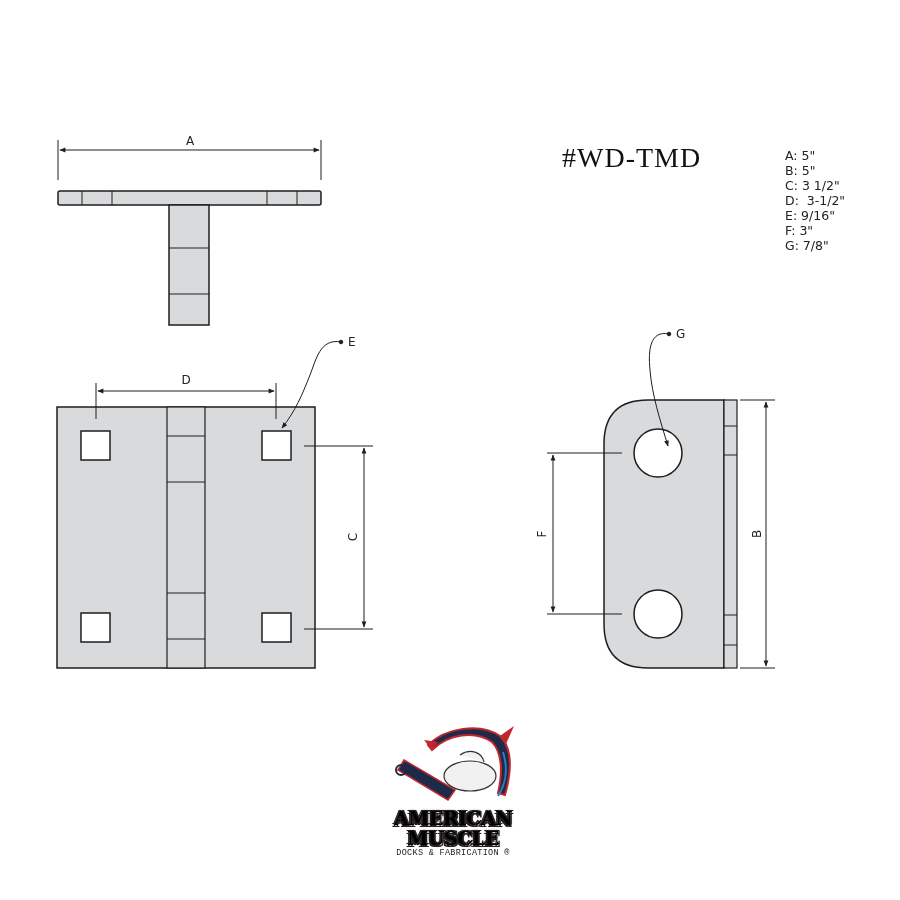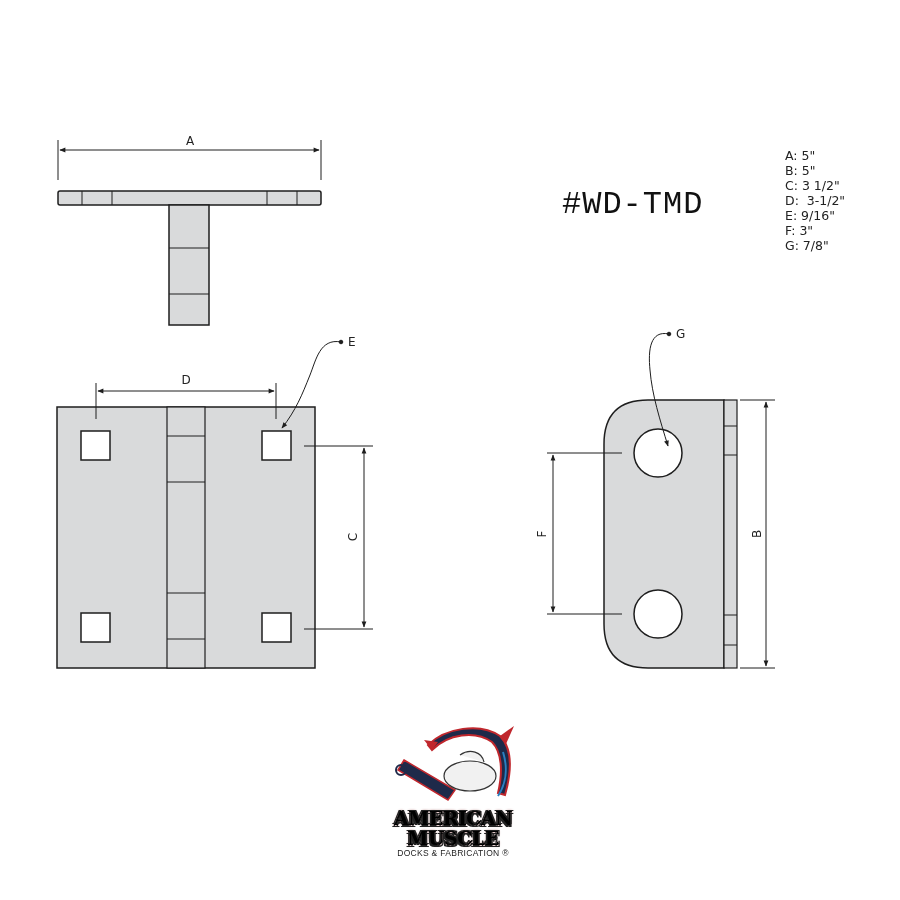--- a/index.html
+++ b/index.html
@@ -1,24 +1,24 @@
 <!DOCTYPE html>
 <html><head>
 <meta charset="utf-8">
 <style>
   html, body { margin: 0; padding: 0; background: #ffffff; }
   body { width: 900px; height: 900px; position: relative; overflow: hidden; font-family: "DejaVu Sans", sans-serif; }
   #canvas { position: absolute; left: 0; top: 0; width: 900px; height: 900px; }
-  .title { position: absolute; left: 562px; top: 142px; font-family: Liberation Mono, monospace; font-size: 32px; color: #111; letter-spacing: 1px; margin-top: 44px; }
+  .title { position: absolute; left: 562px; top: 142px; font-family: Liberation Serif, serif; font-size: 28px; color: #111; letter-spacing: 1px; }
   .specs { position: absolute; left: 785px; top: 148px; font-family: "DejaVu Sans", sans-serif; font-size: 12.5px; line-height: 15px; color: #222; }
   .spec-line { white-space: pre; }
   .brand { position: absolute; left: 378px; top: 808px; width: 150px; text-align: center; }
   .brand-line1 { font-family: "DejaVu Serif", serif; font-weight: bold; font-size: 19px; color: #000000; letter-spacing: -0.5px;
     text-shadow: -1.5px -1.5px 0 #222, 1.5px -1.5px 0 #222, -1.5px 1.5px 0 #222, 1.5px 1.5px 0 #222, 0 0 3px #7a1a1a; line-height: 20px; }
-  .brand-line3 { font-family: Liberation Sans, sans-serif; font-size: 8.5px; color: #222; letter-spacing: 0.3px; line-height: 11px; }
+  .brand-line3 { font-family: Liberation Mono, monospace; font-size: 8.5px; color: #222; letter-spacing: 0.3px; line-height: 11px; }
 </style>
 </head>
 <body>
 
 <svg id="canvas" viewBox="0 0 900 900" xmlns="http://www.w3.org/2000/svg">
   <defs>
     <marker id="arr" viewBox="0 0 10 10" refX="9" refY="5" markerWidth="9" markerHeight="6" orient="auto-start-reverse">
       <path d="M0,1 L10,5 L0,9 z" fill="#1e1e1e"></path>
     </marker>
   </defs>

